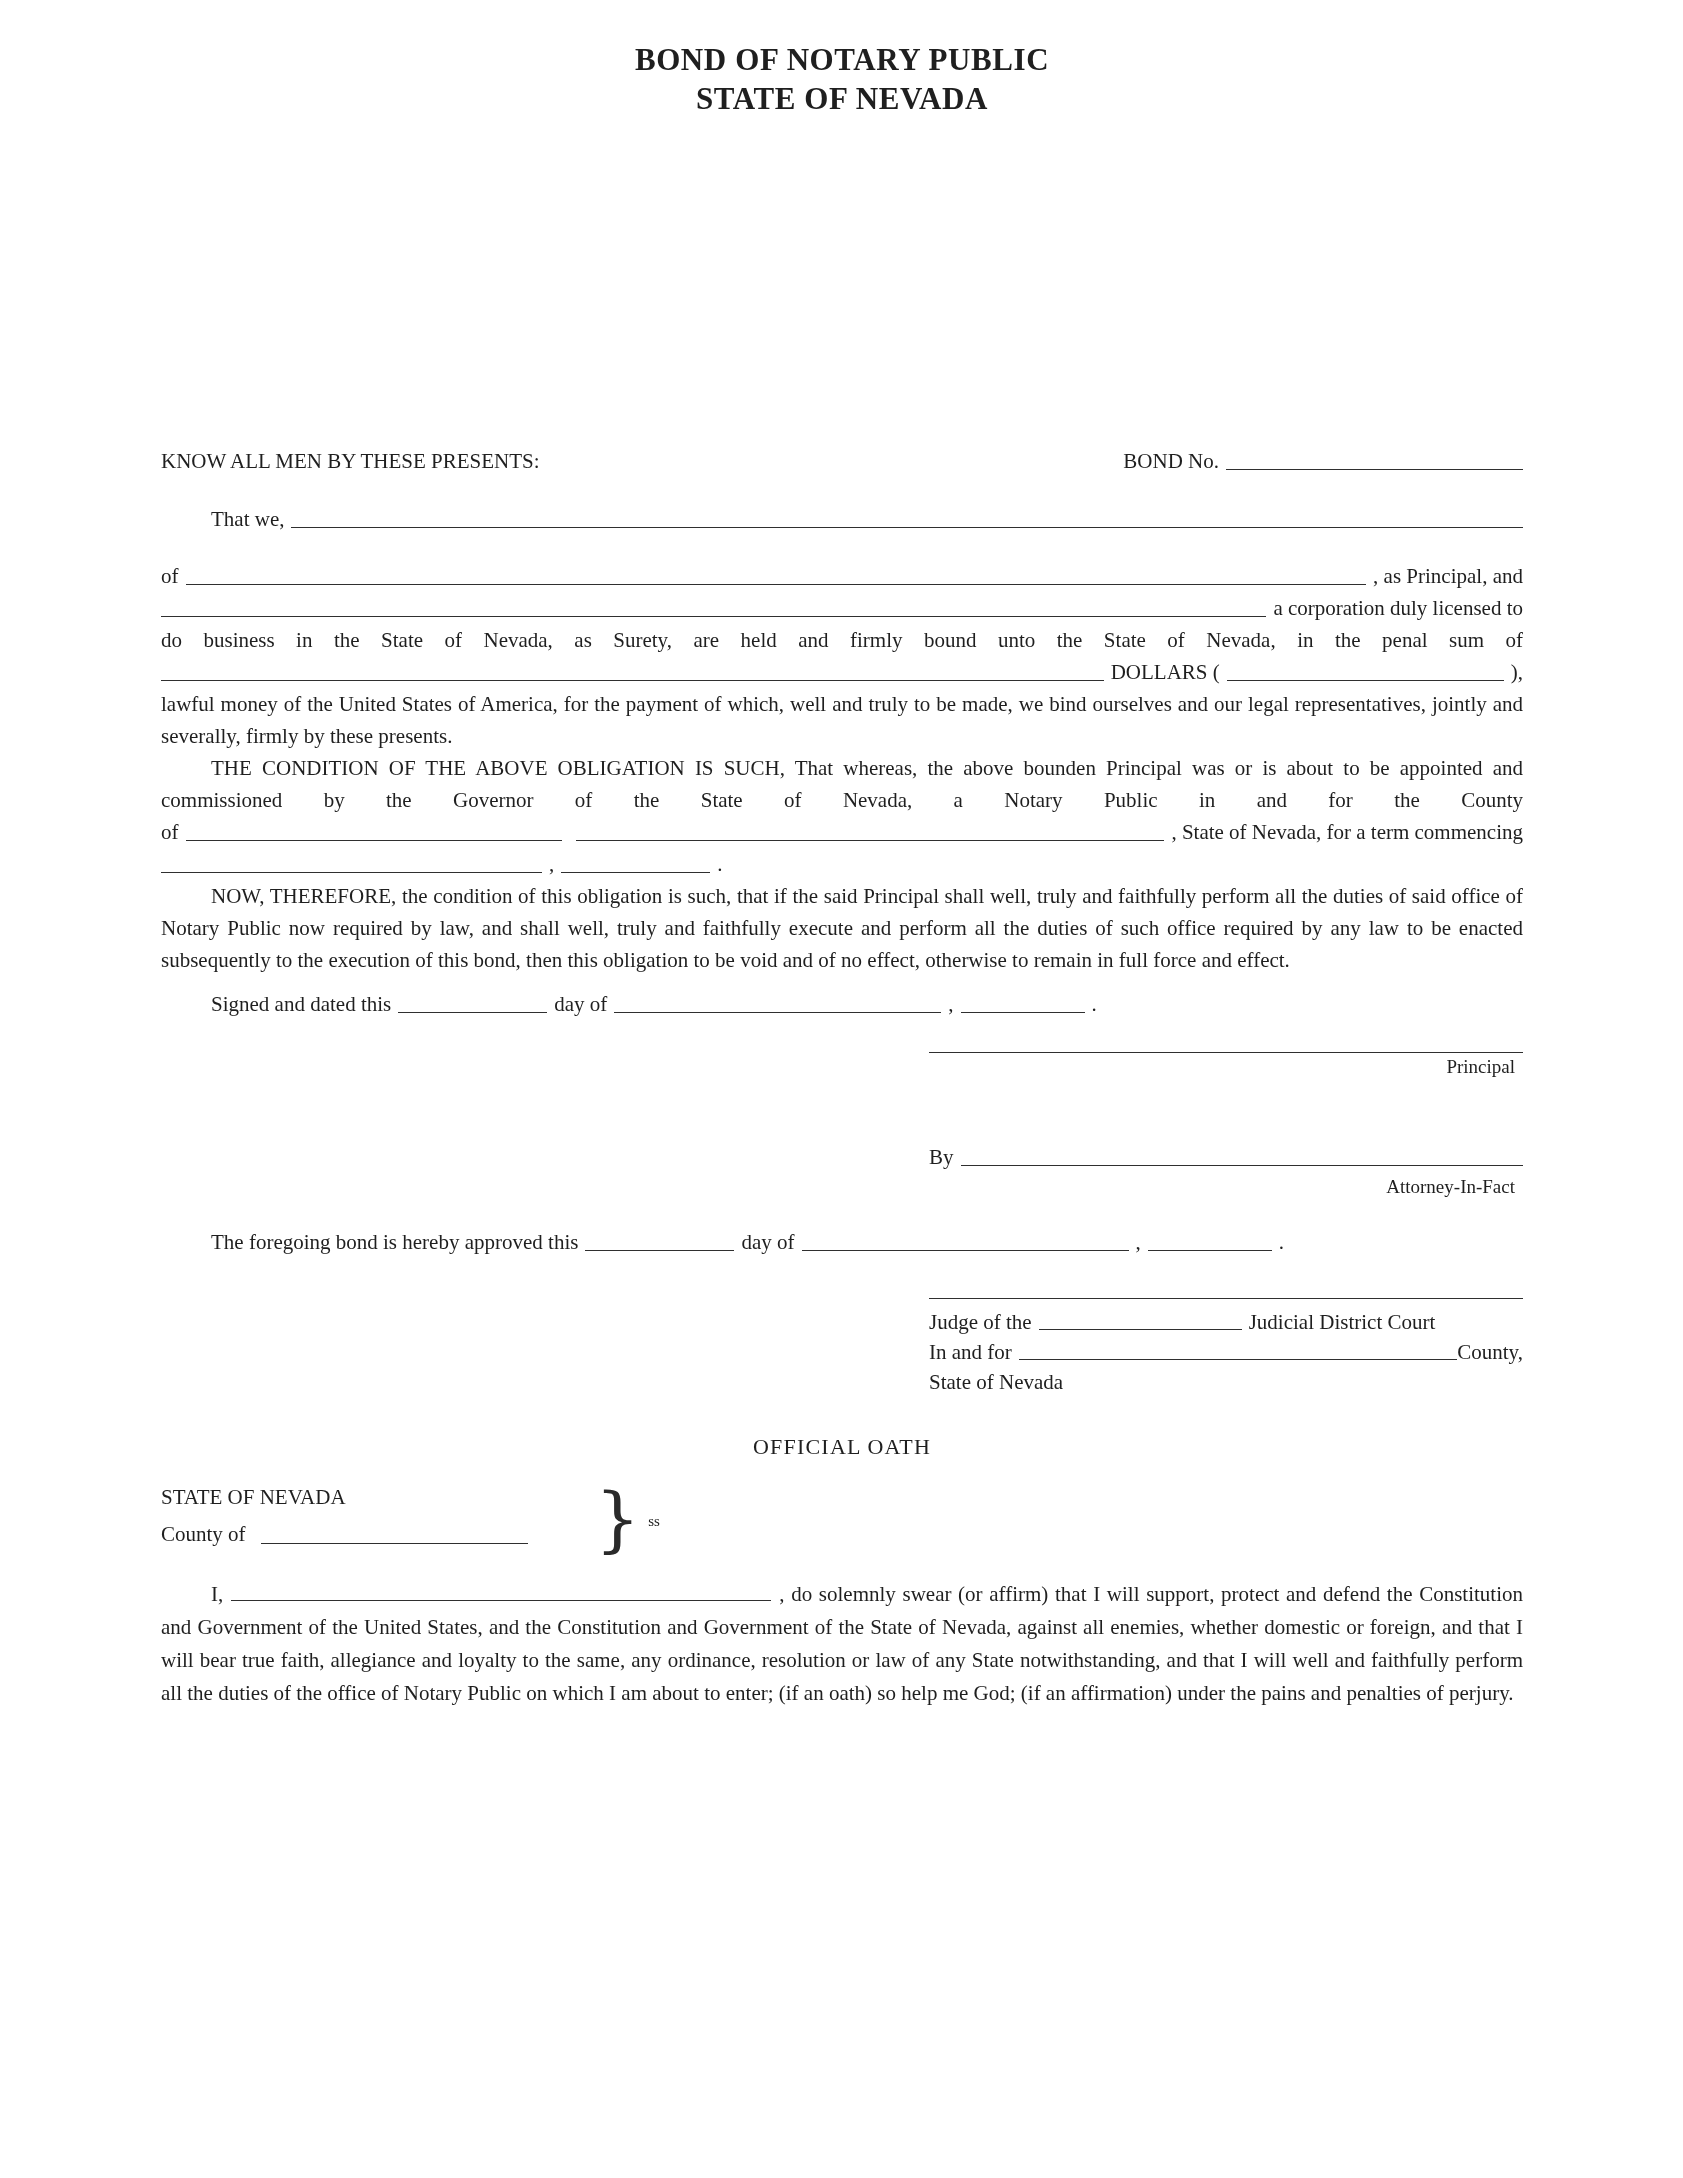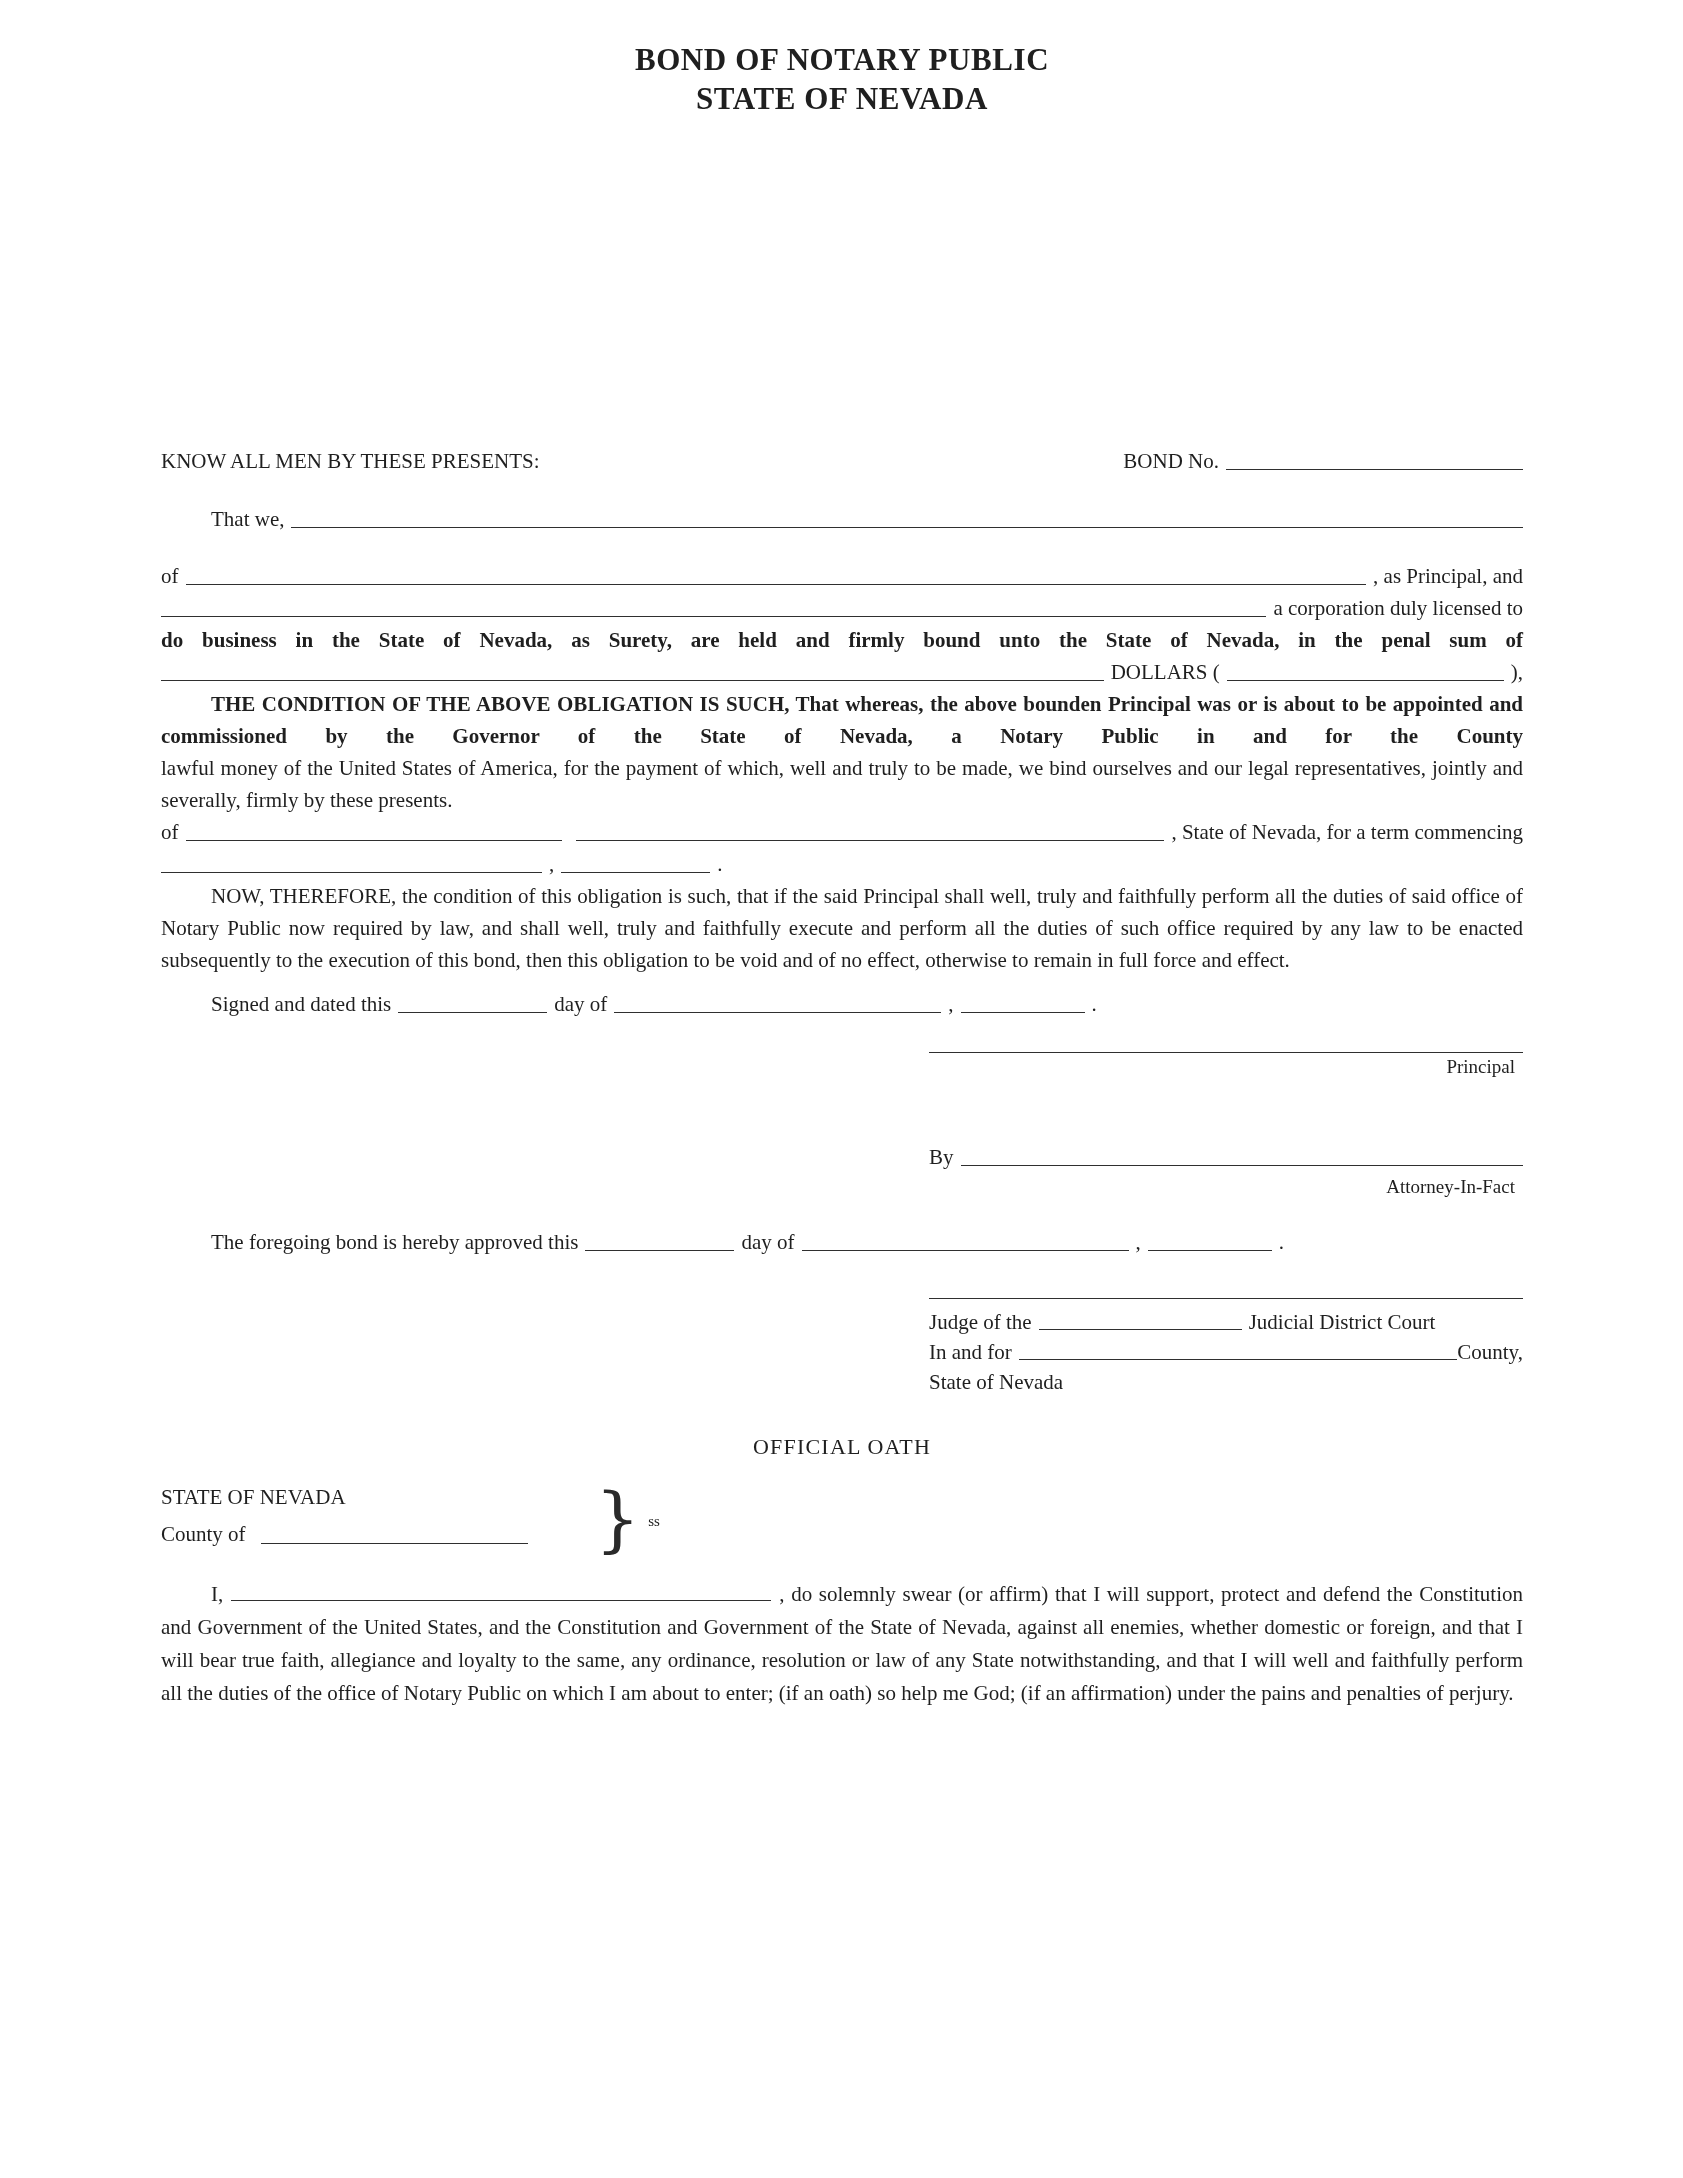--- a/index.html
+++ b/index.html
@@ -18,21 +18,21 @@
   .ind { padding-left: 50px; }
   .spacer { flex: 1 1 auto; }
 
   .bl { border-bottom: 1.7px solid #2f2f2f; height: 0; margin: 0 7px 7px 7px; }
   .fill { flex: 1 1 auto; }
   .ml0 { margin-left: 0; }
   .mr0 { margin-right: 0; }
 
   .para { text-align: justify; }
   .ti { text-indent: 50px; }
-  .forcejust { text-align-last: justify; font-weight: bold; }
+  .forcejust { text-align-last: justify; }
 
   .sigline { border-bottom: 1.7px solid #2f2f2f; height: 0; }
   .rblock { margin-left: auto; width: 594px; }
   .sublabel { font-size: 19px; line-height: 27px; text-align: right; padding-right: 8px; }
 
   .oath-heading { text-align: center; font-size: 22px; letter-spacing: 1.2px; margin-top: 34px; }
 
   .venue { display: flex; align-items: flex-start; margin-top: 16px; }
   .venue-left { width: 434px; line-height: 37px; }
   .venue-left .row { line-height: 37px; gap: 8px; }
@@ -82,23 +82,23 @@
 
     <div class="para forcejust">do business in the State of Nevada, as Surety, are held and firmly bound unto the State of Nevada, in the penal sum of</div>
 
     <div class="row">
       <span class="bl fill ml0"></span>
       <span>DOLLARS (</span>
       <span class="bl" style="width:277px"></span>
       <span>),</span>
     </div>
 
+    <div class="para">lawful money of the United States of America, for the payment of which, well and truly to be made, we bind ourselves and our legal representatives, jointly and severally, firmly by these presents.</div>
+
     <div class="para ti forcejust">THE CONDITION OF THE ABOVE OBLIGATION IS SUCH, That whereas, the above bounden Principal was or is about to be appointed and commissioned by the Governor of the State of Nevada, a Notary Public in and for the County</div>
-
-    <div class="para">lawful money of the United States of America, for the payment of which, well and truly to be made, we bind ourselves and our legal representatives, jointly and severally, firmly by these presents.</div>
 
     <div class="row">
       <span>of</span>
       <span class="bl" style="width:376px"></span>
       <span class="bl fill"></span>
       <span>, State of Nevada, for a term commencing</span>
     </div>
 
     <div class="row">
       <span class="bl ml0" style="width:381px"></span>

